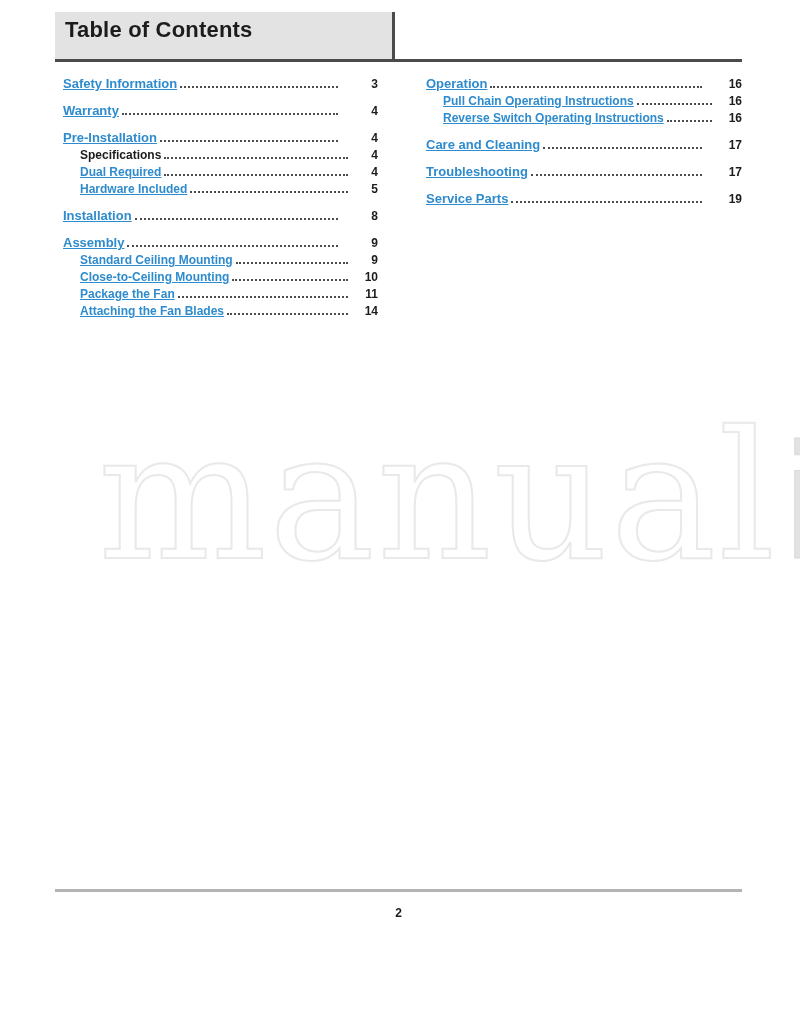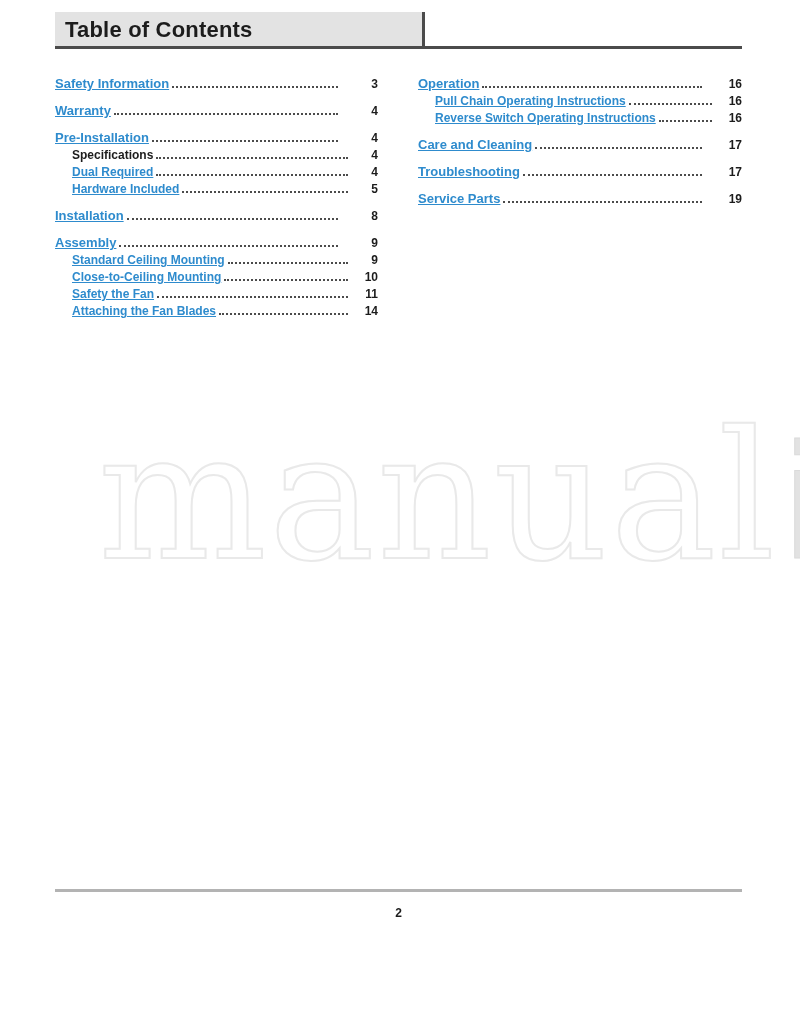--- a/index.html
+++ b/index.html
@@ -13,24 +13,24 @@
   }
 
   
   .header-wrap {
     position: absolute;
     left: 55px; top: 12px;
     width: 687px;
     border-bottom: 3px solid var(--rule-dark, #4b4b4b);
   }
   .header-box {
-    width: 370px;
+    width: 340px;
     background: var(--header-bg, #e3e3e3);
     border-right: 3px solid var(--rule-dark, #4b4b4b);
-    padding: 5px 10px 3px 10px;
+    padding: 5px 10px 16px 10px;
   }
   .header-box h1 {
     font-size: 22px;
     font-weight: bold;
     letter-spacing: 0.2px;
     color: var(--text-dark, #1c1c1c);
   }
 
   
   .col {
@@ -45,20 +45,21 @@
     align-items: baseline;
   }
   .row.main { margin-top: 11px; line-height: 16px; }
   .row.main:first-child { margin-top: 0; }
   .row.sub  { margin-top: 2px;  line-height: 15px; padding-left: 17px; }
 
   .row .label {
     white-space: nowrap;
     text-decoration: underline;
     color: var(--link-blue, #2e8bcd);
+    margin-left: 8px;
   }
   .row.main .label { font-size: 13px; font-weight: bold; }
   .row.sub  .label { font-size: 12px; font-weight: bold; }
   .row.plain .label {
     color: var(--text-dark, #1c1c1c);
     text-decoration: none;
   }
 
   .dots {
     flex: 1 1 auto;
@@ -188,21 +189,21 @@
     <span class="pg">9</span>
   </div>
 
   <div class="row sub">
     <a href="#" class="label">Close-to-Ceiling Mounting</a>
     <span class="dots"></span>
     <span class="pg">10</span>
   </div>
 
   <div class="row sub">
-    <a href="#" class="label">Safety the Fan</a>
+    <a href="#" class="label">Package the Fan</a>
     <span class="dots"></span>
     <span class="pg">11</span>
   </div>
 
   <div class="row sub">
     <a href="#" class="label">Attaching the Fan Blades</a>
     <span class="dots"></span>
     <span class="pg">14</span>
   </div>
 

